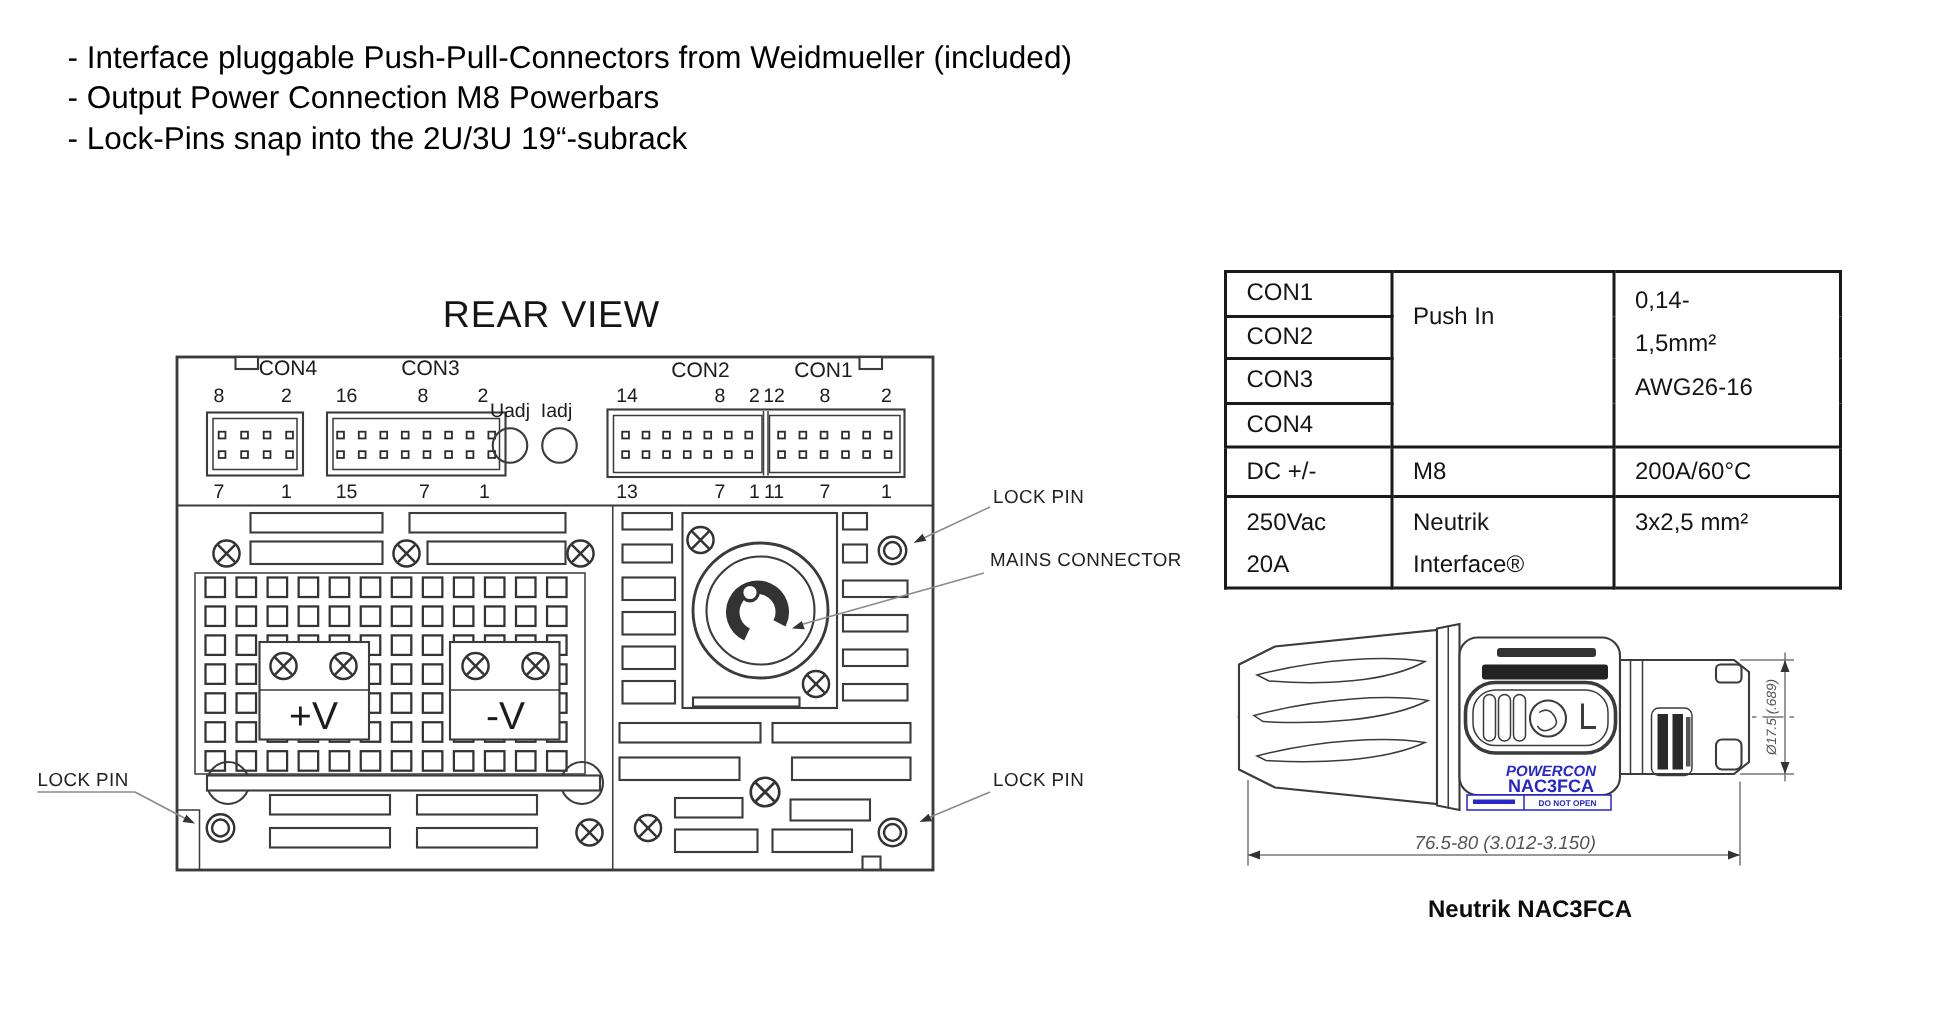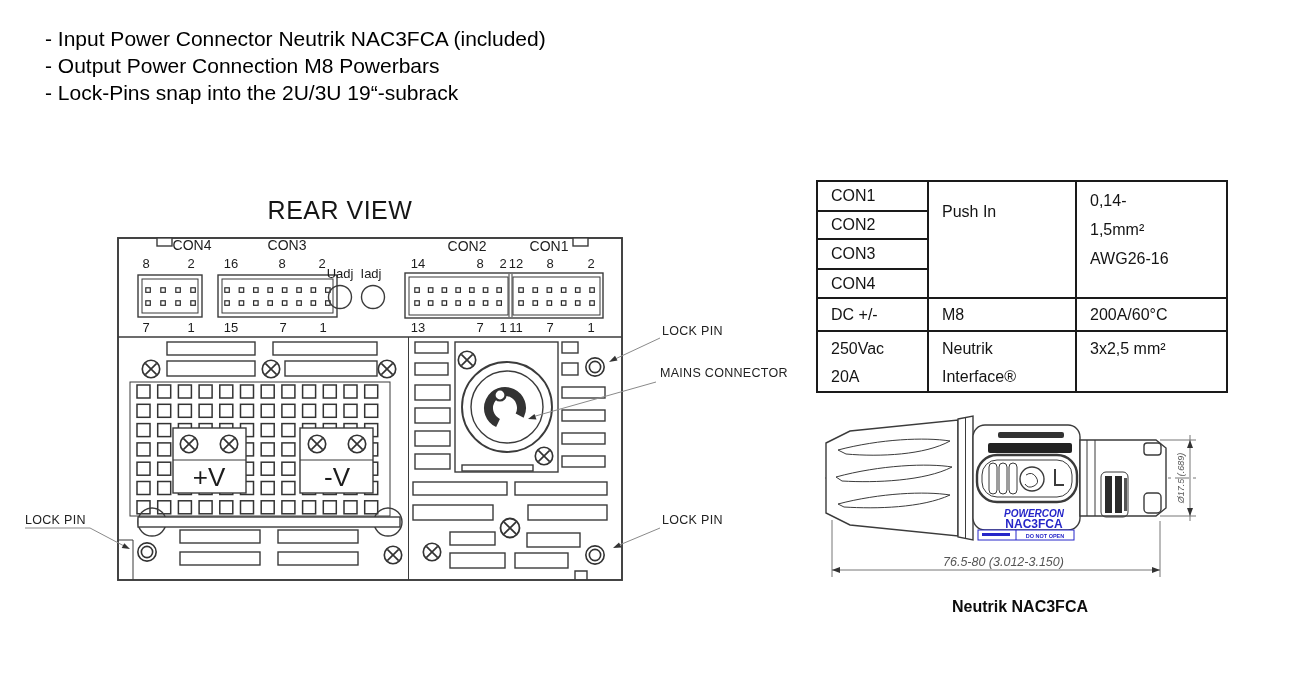--- a/index.html
+++ b/index.html
@@ -1,21 +1,21 @@
 <!DOCTYPE html>
 <html><head>
 <meta charset="utf-8">
 <style>
   html,body{margin:0;padding:0;background:#ffffff;}
   .page{position:relative;width:1295px;height:674px;background:#fff;overflow:hidden;
         font-family:"Liberation Sans",sans-serif;color:#111;}
   
   .features{position:absolute;left:45px;top:25px;font-size:21px;line-height:27px;color:#000;}
   
-  .rear-title{position:absolute;left:240px;top:196px;width:200px;text-align:center;
+  .rear-title{position:absolute;left:240px;top:196px;width:200px;text-align:right;
               font-size:25px;letter-spacing:.5px;color:#151515;}
   
   svg text{font-family:"Liberation Sans",sans-serif;fill:#1c1c1c;}
   .ln{fill:none;stroke:#3b3b3b;stroke-width:1.4;}
   .ln2{fill:none;stroke:#3b3b3b;stroke-width:1.9;}
   .fw{fill:#fff;stroke:#3b3b3b;stroke-width:1.4;}
   .thin{stroke-width:1;}
   .pins rect{fill:#fff;stroke:#2c2c2c;stroke-width:1.2;}
   .grid rect{fill:#fff;stroke:#333;stroke-width:1.5;}
   .slots rect{fill:#fff;stroke:#3b3b3b;stroke-width:1.4;}
@@ -44,21 +44,21 @@
   .caption{position:absolute;left:810px;top:598px;width:420px;text-align:center;
            font-size:16px;font-weight:bold;color:#0d0d0d;}
   .abs{position:absolute;}
 </style>
 </head>
 <body>
 
 <div class="page">
 
   <div class="features">
-    <div>- Input Power Connector Neutrik NAC3FCA (included)</div>
+    <div>- Interface pluggable Push-Pull-Connectors from Weidmueller (included)</div>
     <div>- Output Power Connection M8 Powerbars</div>
     <div>- Lock-Pins snap into the 2U/3U 19“-subrack</div>
   </div>
 
   <div class="rear-title">REAR VIEW</div>
 
   <svg class="abs" style="left:0;top:190px" width="810" height="400" viewBox="0 0 810 400">
     <defs>
       <symbol id="screw" viewBox="0 0 24 24">
         <circle cx="12" cy="12" r="9.5"></circle>

